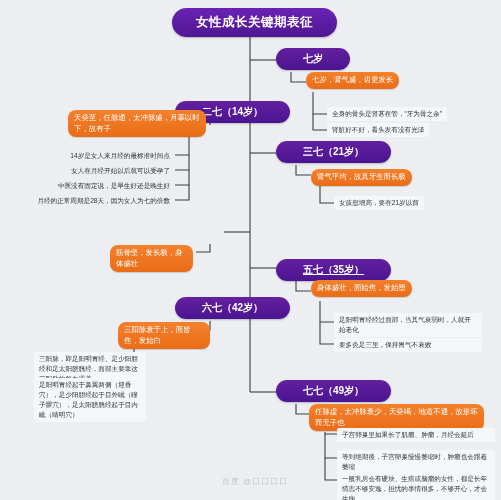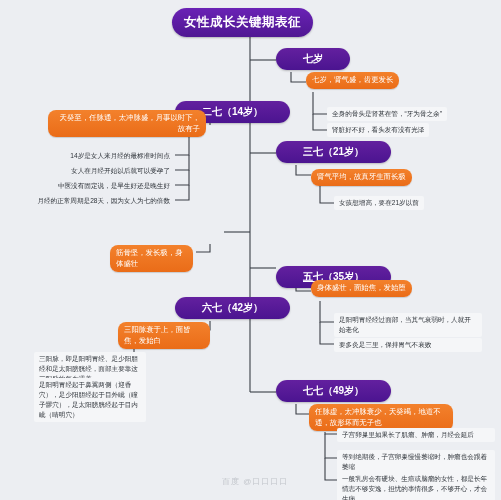--- a/index.html
+++ b/index.html
@@ -13,21 +13,21 @@
   #canvas{position:absolute;inset:0;}
   svg.wires{position:absolute;left:0;top:0;width:501px;height:500px;pointer-events:none;}
 
   .node{position:absolute;box-sizing:border-box;}
 
   .root{
     background:#5b1ea0;
     background:linear-gradient(180deg,#6a22b5 0%,#4f1792 100%);
     color:#fff;border-radius:16px;
     font-size:12.5px;font-weight:bold;
-    padding:6px 12px;white-space:nowrap;
+    padding:6px 24px;white-space:nowrap;
     box-shadow:0 1px 2px rgba(0,0,0,.25);
     letter-spacing:.5px;
   }
   .stage{
     background:#551b9d;
     background:linear-gradient(180deg,#63209f 0%,#4b1490 100%);
     color:#fff;border-radius:13px;
     font-size:10px;font-weight:bold;
     padding:4px 27px;white-space:nowrap;
     box-shadow:0 1px 2px rgba(0,0,0,.22);
@@ -109,42 +109,42 @@
   </svg>
 
   <div class="node root" style="left:172px;top:8px;">女性成长关键期表征</div>
 
   <div class="node stage" style="left:276px;top:48px;">七岁</div>
   <div class="node quote" style="left:306px;top:72px;max-width:160px;">七岁，肾气盛，齿更发长</div>
   <div class="node note" style="left:327px;top:107px;max-width:172px;">全身的骨头是肾甚在管，“牙为骨之余”</div>
   <div class="node note" style="left:327px;top:123px;max-width:172px;">肾脏好不好，看头发有没有光泽</div>
 
   <div class="node stage" style="left:175px;top:101px;">二七（14岁）</div>
-  <div class="node quote" style="left:48px;top:110px;width:158px;text-align:right;">天癸至，任脉通，太冲脉盛，月事以时下，故有子</div>
+  <div class="node quote" style="left:68px;top:110px;width:138px;text-align:left;">天癸至，任脉通，太冲脉盛，月事以时下，故有子</div>
   <div class="node note plain" style="left:28px;top:149px;width:147px;text-align:right;">14岁是女人来月经的最标准时间点</div>
   <div class="node note plain" style="left:28px;top:164px;width:147px;text-align:right;">女人在月经开始以后就可以受孕了</div>
   <div class="node note plain" style="left:28px;top:179px;width:147px;text-align:right;">中医没有固定说，是早生好还是晚生好</div>
   <div class="node note plain" style="left:22px;top:194px;width:153px;text-align:right;">月经的正常周期是28天，因为女人为七的倍数</div>
 
   <div class="node stage" style="left:276px;top:141px;">三七（21岁）</div>
   <div class="node quote" style="left:311px;top:169px;max-width:150px;">肾气平均，故真牙生而长极</div>
   <div class="node note" style="left:334px;top:196px;max-width:160px;">女孩想增高，要在21岁以前</div>
 
   <div class="node quote" style="left:110px;top:245px;width:83px;">筋骨坚，发长极，身体盛壮</div>
 
-  <div class="node stage" style="left:276px;top:266px;text-decoration:underline;">五七（35岁）</div>
+  <div class="node stage" style="left:276px;top:259px;text-decoration:underline;">五七（35岁）</div>
   <div class="node quote" style="left:311px;top:280px;max-width:150px;">身体盛壮，面始焦，发始堕</div>
   <div class="node note" style="left:334px;top:313px;width:148px;">足阳明胃经经过面部，当其气衰弱时，人就开始老化</div>
   <div class="node note" style="left:334px;top:338px;width:148px;">要多灸足三里，保持胃气不衰败</div>
 
   <div class="node stage" style="left:175px;top:297px;">六七（42岁）</div>
   <div class="node quote" style="left:118px;top:322px;width:92px;">三阳脉衰于上，面皆焦，发始白</div>
   <div class="node note" style="left:34px;top:352px;width:112px;">三阳脉，即足阳明胃经、足少阳胆经和足太阳膀胱经，面部主要靠这三阳脉的气血濡养。</div>
   <div class="node note" style="left:34px;top:378px;width:112px;">足阳明胃经起于鼻翼两侧（迎香穴），足少阳胆经起于目外眦（瞳子髎穴），足太阳膀胱经起于目内眦（睛明穴）</div>
 
   <div class="node stage" style="left:276px;top:380px;">七七（49岁）</div>
-  <div class="node quote" style="left:309px;top:404px;width:144px;">任脉虚，太冲脉衰少，天癸竭，地道不通，故形坏而无子也</div>
+  <div class="node quote" style="left:309px;top:404px;width:175px;">任脉虚，太冲脉衰少，天癸竭，地道不通，故形坏而无子也</div>
   <div class="node note" style="left:337px;top:428px;width:158px;">子宫卵巢里如果长了肌瘤、肿瘤，月经会延后</div>
   <div class="node note" style="left:337px;top:450px;width:158px;">等到绝期後，子宫卵巢慢慢萎缩时，肿瘤也会跟着萎缩</div>
   <div class="node note" style="left:337px;top:472px;width:158px;">一般乳房会有硬块、生癌或脑瘤的女性，都是长年情志不够安逸，担忧的事情很多，不够开心，才会生病</div>
 
   <div class="wm">百度 @口口口口</div>
 </div>
 
 </body></html>

